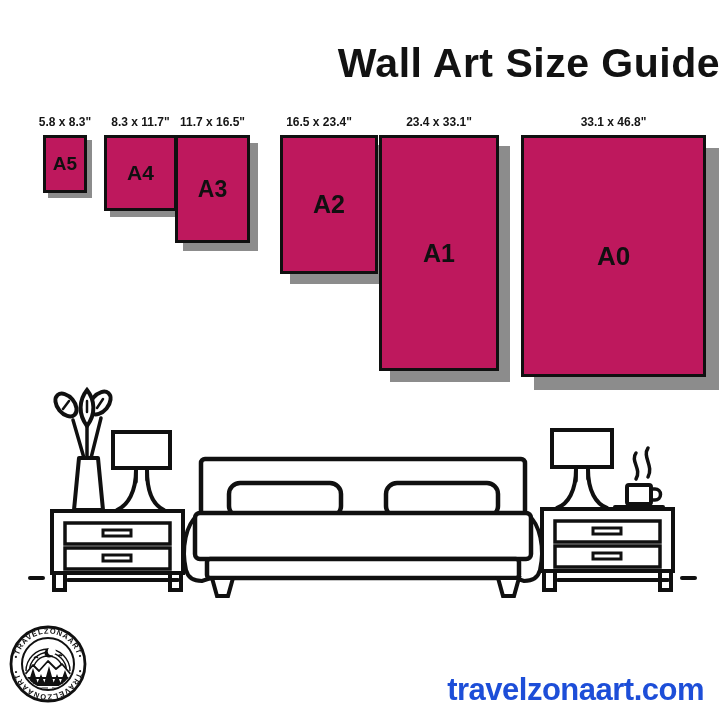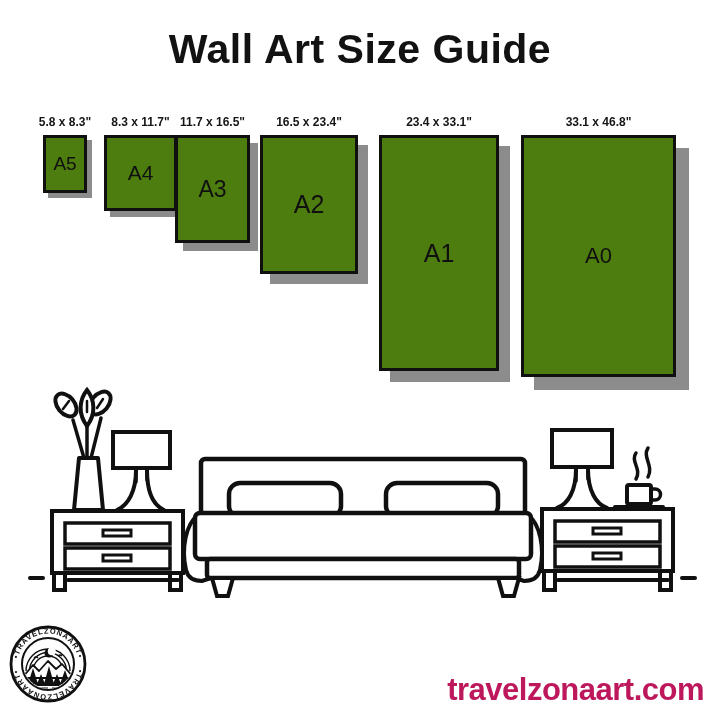--- a/index.html
+++ b/index.html
@@ -1,41 +1,41 @@
 <!DOCTYPE html>
 <html><head>
 <meta charset="utf-8">
 <style>
   html,body{margin:0;padding:0;background:#fff;}
   .canvas{position:relative;width:720px;height:720px;background:#fff;overflow:hidden;
           font-family:"Liberation Sans",sans-serif;color:#101010;}
-  .title{position:absolute;top:26px;left:0;width:100%;text-align:center;
+  .title{position:absolute;top:40px;left:0;width:100%;text-align:right;
          font-size:41px;font-weight:700;letter-spacing:0.5px;color:#121212;}
   
   .frame-wrap{position:absolute;top:135px;}
   .dim-label{position:absolute;bottom:100%;left:50%;transform:translateX(-50%);
              margin-bottom:6px;white-space:nowrap;font-size:12px;font-weight:700;color:#151515;}
-  .frame{border:3px solid #101010;background:#4d7c0f;display:flex;align-items:center;
-         justify-content:center;font-weight:400;color:#101010;box-sizing:border-box;}
+  .frame{border:3px solid #101010;background:#be185d;display:flex;align-items:center;
+         justify-content:center;font-weight:700;color:#101010;box-sizing:border-box;}
   .fa5 .frame{width:44px;height:58px;box-shadow:5px 5px 0 0 #8c8c8c;font-size:19px;}
   .fa4 .frame{width:73px;height:76px;box-shadow:6px 6px 0 0 #8c8c8c;font-size:21px;}
   .fa3 .frame{width:75px;height:108px;box-shadow:8px 8px 0 0 #8c8c8c;font-size:23px;}
-  .fa2 .frame{width:98px;height:139px;box-shadow:10px 10px 0 0 #8c8c8c;font-size:25px;}
+  .fa2 .frame{width:98px;height:139px;box-shadow:10px 10px 0 0 #8c8c8c;font-size:25px;margin-left:20px;}
   .fa1 .frame{width:120px;height:236px;box-shadow:11px 11px 0 0 #8c8c8c;font-size:25px;}
-  .fa0 .frame{width:155px;height:242px;box-shadow:13px 13px 0 0 #8c8c8c;font-size:22px;}
+  .fa0 .frame{width:185px;height:242px;box-shadow:13px 13px 0 0 #8c8c8c;font-size:26px;}
   .fa5{left:43px;} .fa4{left:104px;} .fa3{left:175px;}
   .fa2{left:260px;} .fa1{left:379px;} .fa0{left:521px;}
   
   .scene{position:absolute;left:0;top:378px;}
   
   .logo{position:absolute;left:9px;top:625px;}
   .logo-arc-text{font-family:"Liberation Sans",sans-serif;font-size:7.5px;font-weight:700;
                  letter-spacing:0.9px;fill:#101010;}
   .website{position:absolute;right:16px;top:672px;font-size:31px;font-weight:700;
-           letter-spacing:-0.5px;color:#be185d;}
+           letter-spacing:-0.5px;color:#1d4ed8;}
 </style>
 </head>
 <body>
 
 <div class="canvas">
 
   <div class="title">Wall Art Size Guide</div>
 
   <div class="frame-wrap fa5">
     <div class="dim-label">5.8 x 8.3"</div>

